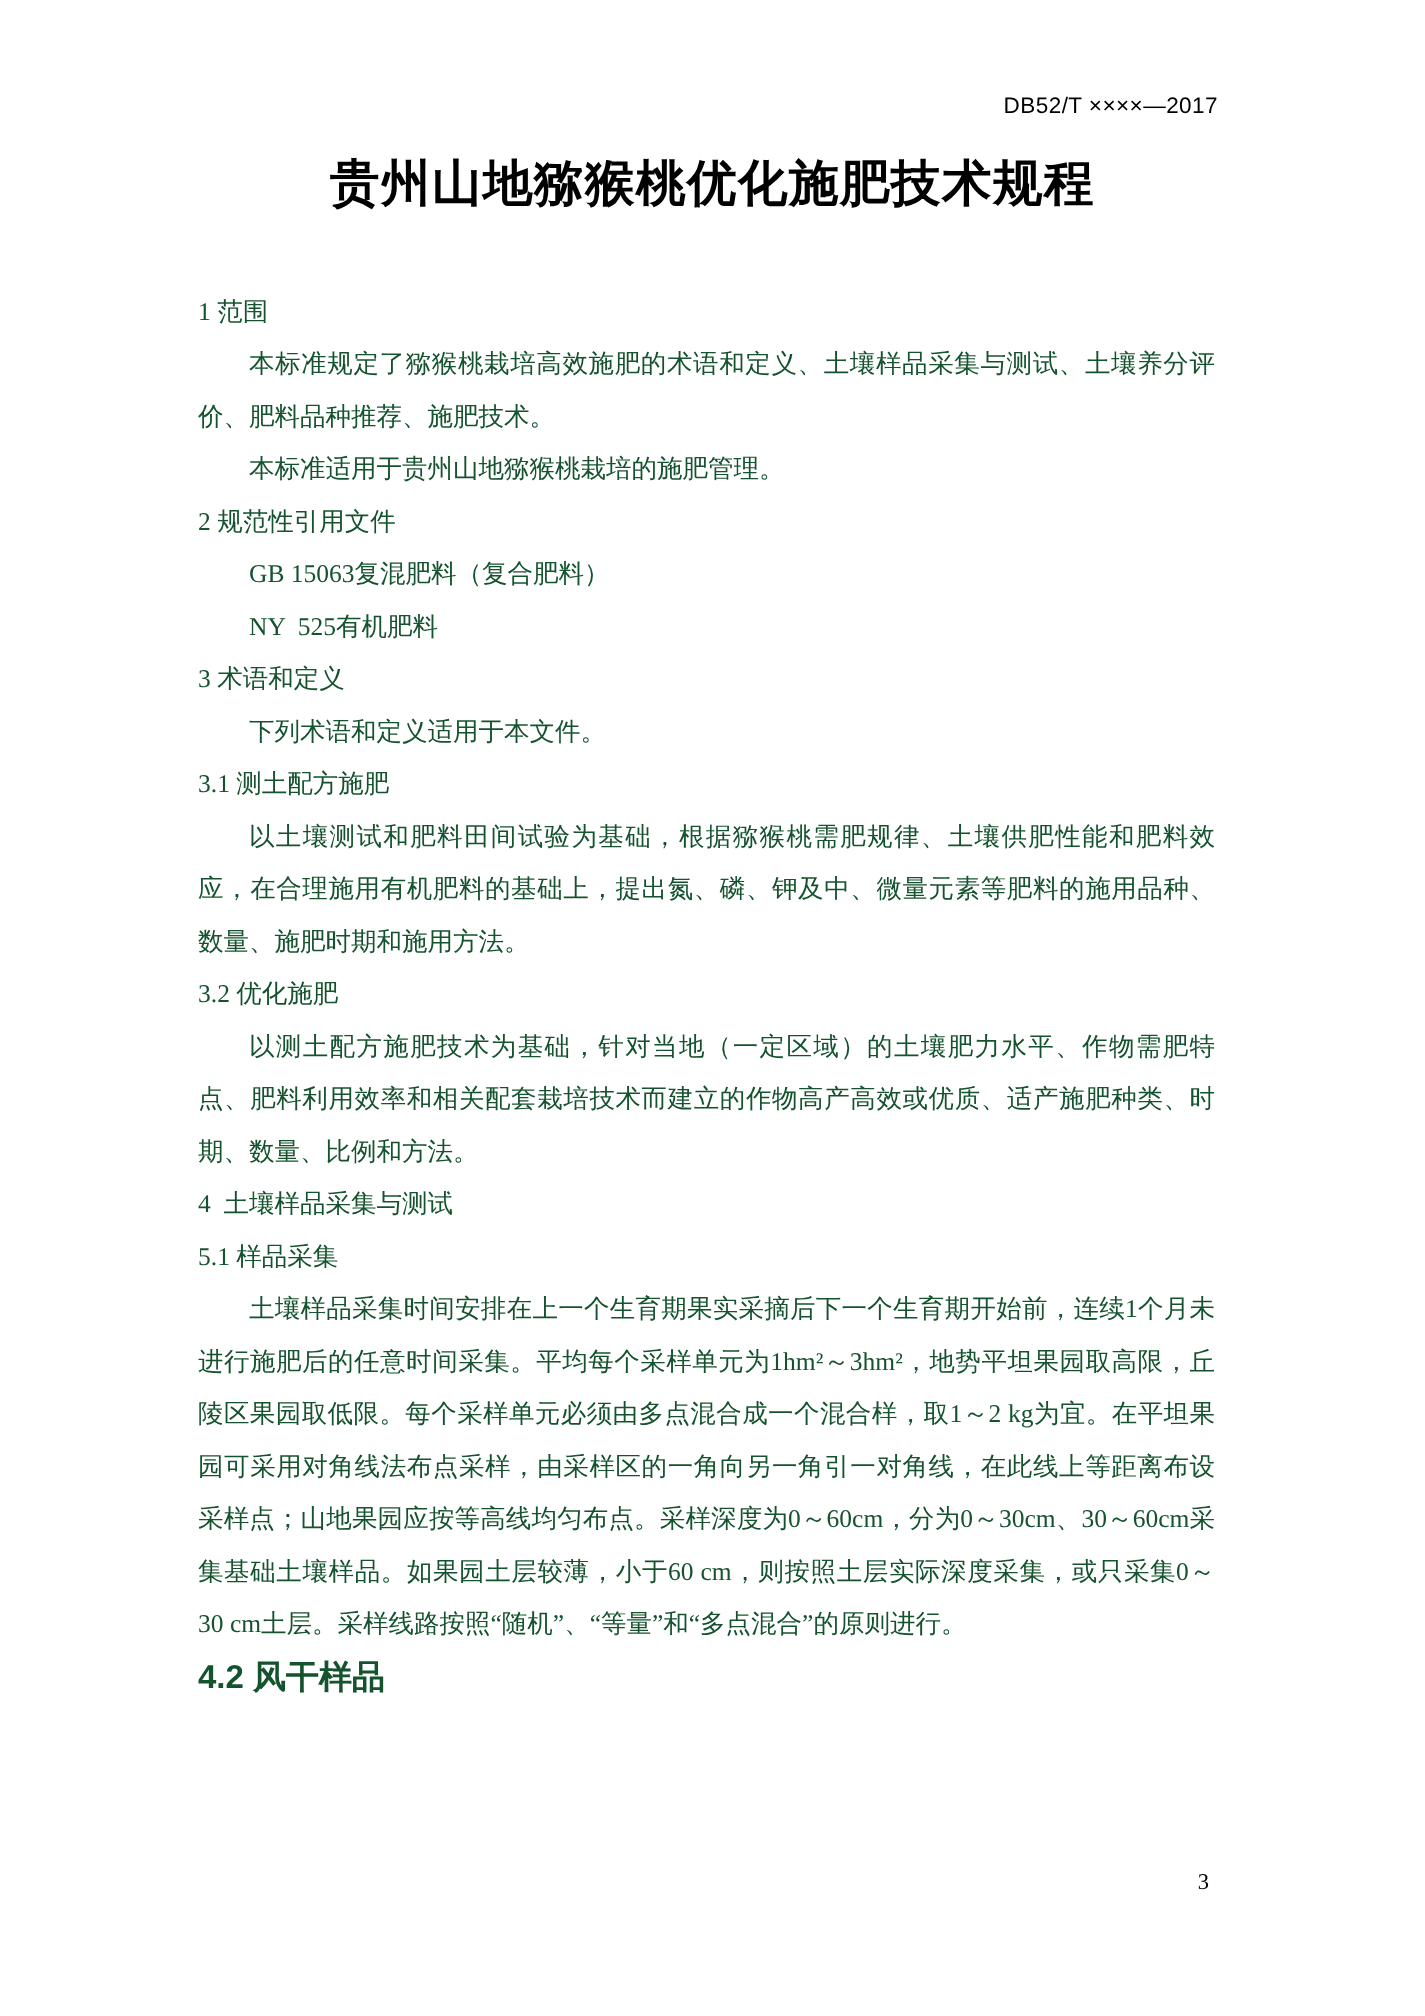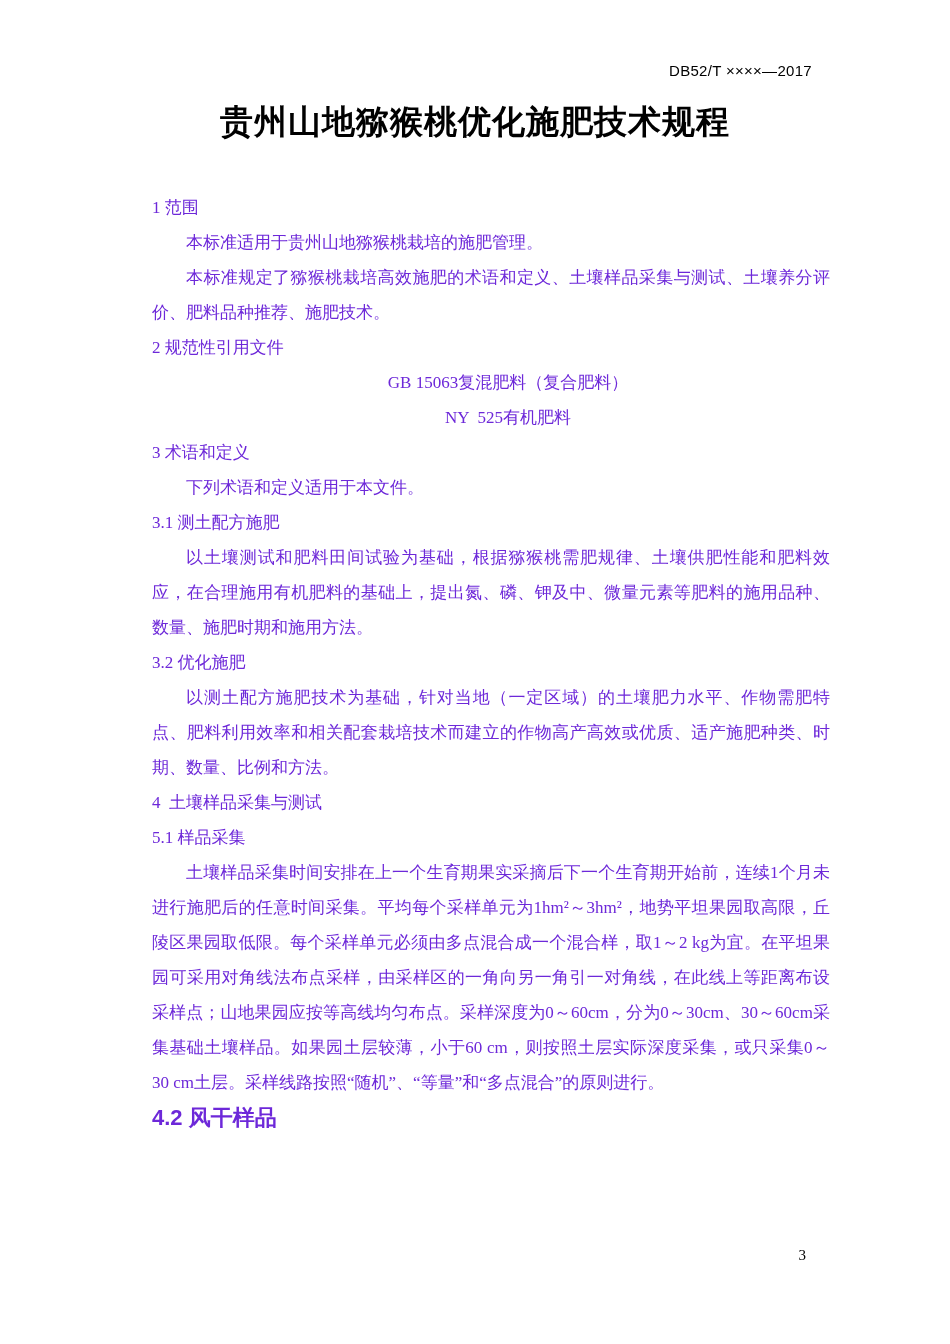--- a/index.html
+++ b/index.html
@@ -34,67 +34,67 @@
     text-align: center;
     font-family: "Liberation Sans", sans-serif;
     font-weight: bold;
     font-size: 33px;
     letter-spacing: 1px;
     color: #000000;
   }
   .content {
     position: absolute;
     top: 190px;
-    left: 152px;
+    left: 132px;
     width: 678px;
     font-size: 17px;
     line-height: 35px;
     text-align: justify;
-    color: #6d28d9;
+    color: #14532d;
   }
   .block { margin: 0; }
   .block.heading {
     text-align: left;
     white-space: pre-wrap;
   }
   .block.heading-bold {
     text-align: left;
     white-space: pre-wrap;
     font-weight: bold;
     font-family: "Liberation Sans", sans-serif;
     font-size: 22px;
   }
   .block.para {
     text-indent: 2em;
   }
   .block.ref {
     text-indent: 2em;
-    text-align: center;
+    text-align: left;
     white-space: pre-wrap;
   }
   .page-number {
     position: absolute;
     right: 144px;
     bottom: 80px;
     font-size: 15px;
     color: #000000;
   }
 </style>
 </head>
 <body>
 
 <div class="page">
   <div class="doc-code">DB52/T ××××—2017</div>
 
   <h1 class="doc-title">贵州山地猕猴桃优化施肥技术规程</h1>
 
   <div class="content" id="doc-content">
       <div class="block heading">1 范围</div>
+      <div class="block para">本标准规定了猕猴桃栽培高效施肥的术语和定义、土壤样品采集与测试、土壤养分评价、肥料品种推荐、施肥技术。</div>
       <div class="block para">本标准适用于贵州山地猕猴桃栽培的施肥管理。</div>
-      <div class="block para">本标准规定了猕猴桃栽培高效施肥的术语和定义、土壤样品采集与测试、土壤养分评价、肥料品种推荐、施肥技术。</div>
       <div class="block heading">2 规范性引用文件</div>
       <div class="block ref">GB 15063复混肥料（复合肥料）</div>
       <div class="block ref">NY  525有机肥料</div>
       <div class="block heading">3 术语和定义</div>
       <div class="block para">下列术语和定义适用于本文件。</div>
       <div class="block heading">3.1 测土配方施肥</div>
       <div class="block para">以土壤测试和肥料田间试验为基础，根据猕猴桃需肥规律、土壤供肥性能和肥料效应，在合理施用有机肥料的基础上，提出氮、磷、钾及中、微量元素等肥料的施用品种、数量、施肥时期和施用方法。</div>
       <div class="block heading">3.2 优化施肥</div>
       <div class="block para">以测土配方施肥技术为基础，针对当地（一定区域）的土壤肥力水平、作物需肥特点、肥料利用效率和相关配套栽培技术而建立的作物高产高效或优质、适产施肥种类、时期、数量、比例和方法。</div>
       <div class="block heading">4  土壤样品采集与测试</div>

